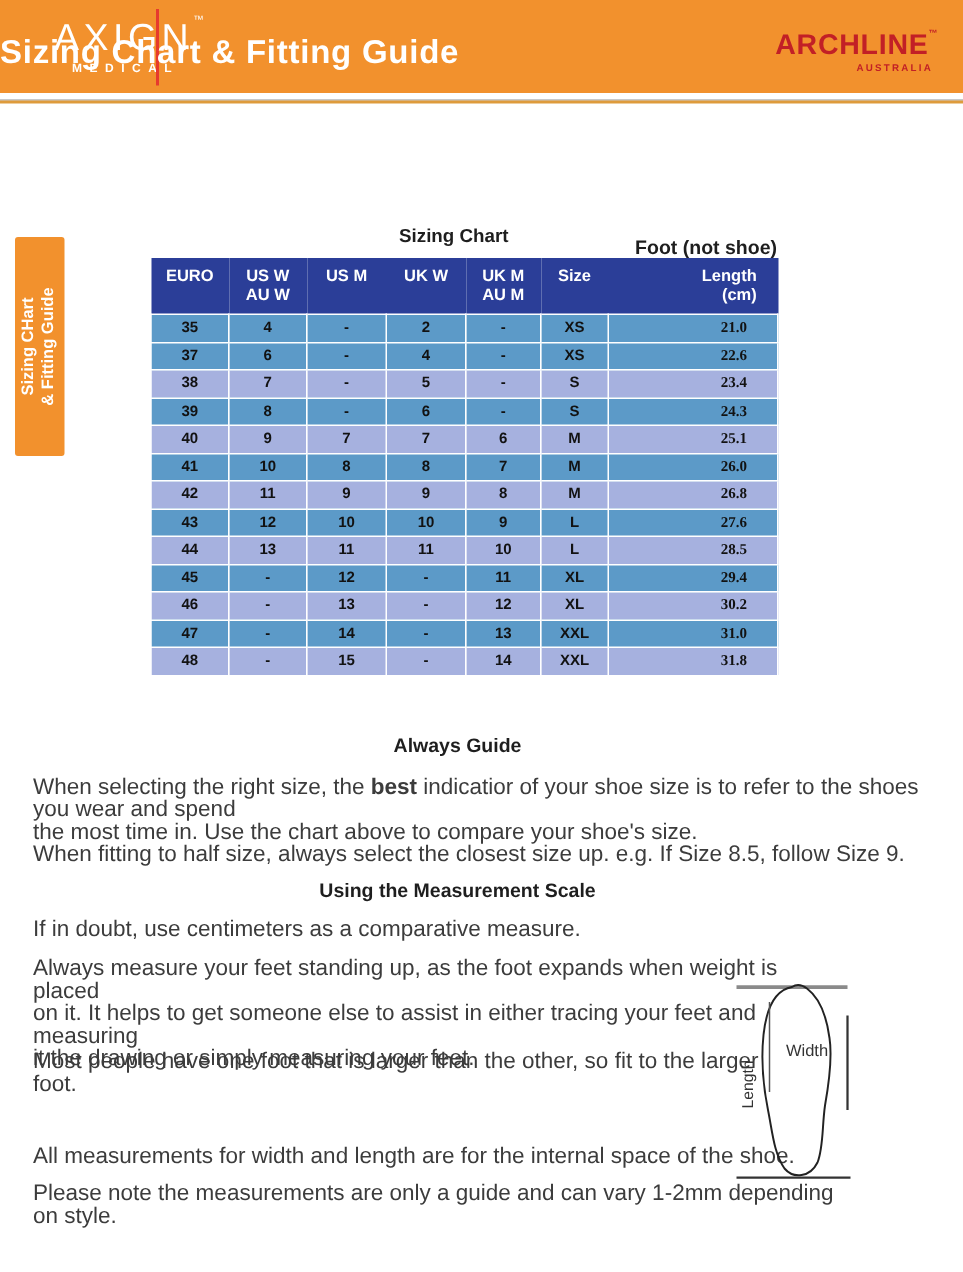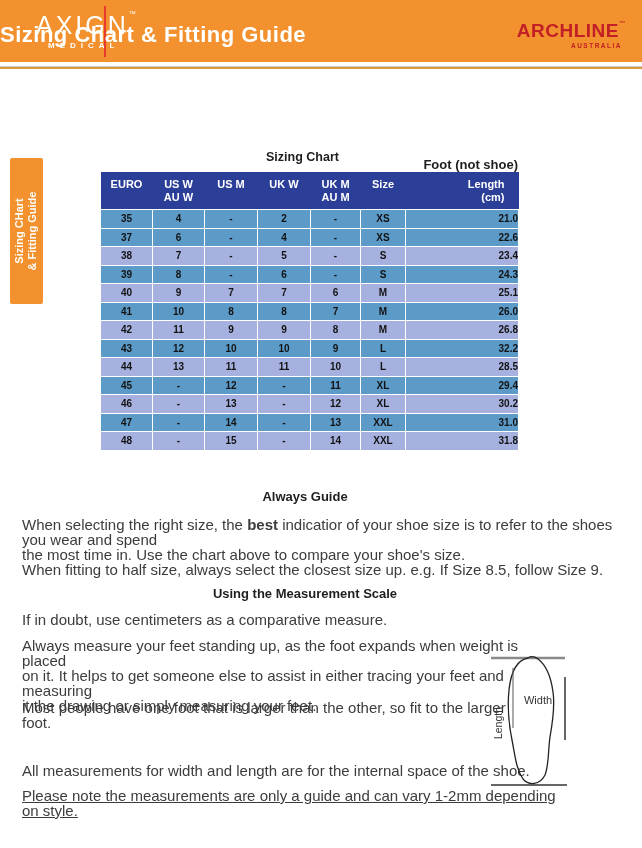--- a/index.html
+++ b/index.html
@@ -45,35 +45,35 @@
     font-size:13px;font-weight:700;color:#1e1e1e;}
   table.sizing{position:absolute;left:100px;top:172px;width:418px;border-collapse:collapse;table-layout:fixed;}
   table.sizing col.c0{width:52px}table.sizing col.c1{width:52px}table.sizing col.c2{width:53px}
   table.sizing col.c3{width:53px}table.sizing col.c4{width:50px}table.sizing col.c5{width:45px}
   table.sizing col.c6{width:113px}
   table.sizing th{background:var(--head-blue);color:#ffffff;font-size:11px;font-weight:700;
     vertical-align:top;padding:6px 0 5px 0;text-align:center;line-height:13px;border:0;}
   table.sizing th:last-child{text-align:right;padding-right:14px;}
   table.sizing td{height:17.5px;text-align:center;font-size:10px;font-weight:700;color:#121212;
     border:1px solid #ffffff;padding:0;}
-  table.sizing td:last-child{text-align:right;}
+  table.sizing td:last-child{text-align:right;padding-right:20px;font-family:Liberation Serif, serif;}
   table.sizing tr.row-a td{background:var(--row-a);}
   table.sizing tr.row-b td{background:var(--row-b);}
   
   .h-center{position:absolute;left:0;width:610px;text-align:center;font-size:13px;font-weight:700;color:#1e1e1e;}
   .para{position:absolute;left:22px;font-size:15px;line-height:15px;white-space:pre-line;color:var(--ink);}
   #fg-heading{top:489px;}
   #p1{top:517px;width:612px;}
   #p2{top:562px;width:612px;}
   #ms-heading{top:586px;}
   #p3{top:612px;width:612px;}
   #p4{top:638px;width:500px;}
   #p5{top:700px;width:500px;}
   #p6{top:763px;width:612px;}
-  #p7{top:788px;width:600px;text-decoration:underline;}
+  #p7{top:788px;width:600px;}
   
   .foot-svg{position:absolute;left:483px;top:645px;}
   .foot-svg text{font-family:"Liberation Sans",sans-serif;fill:#333;}
 </style>
 </head>
 <body>
 
 <div class="page">
 
   <div class="topbar">
@@ -202,21 +202,21 @@
           <td>M</td>
           <td>26.8</td>
         </tr>
         <tr class="row-a">
           <td>43</td>
           <td>12</td>
           <td>10</td>
           <td>10</td>
           <td>9</td>
           <td>L</td>
-          <td>32.2</td>
+          <td>27.6</td>
         </tr>
         <tr class="row-b">
           <td>44</td>
           <td>13</td>
           <td>11</td>
           <td>11</td>
           <td>10</td>
           <td>L</td>
           <td>28.5</td>
         </tr>

